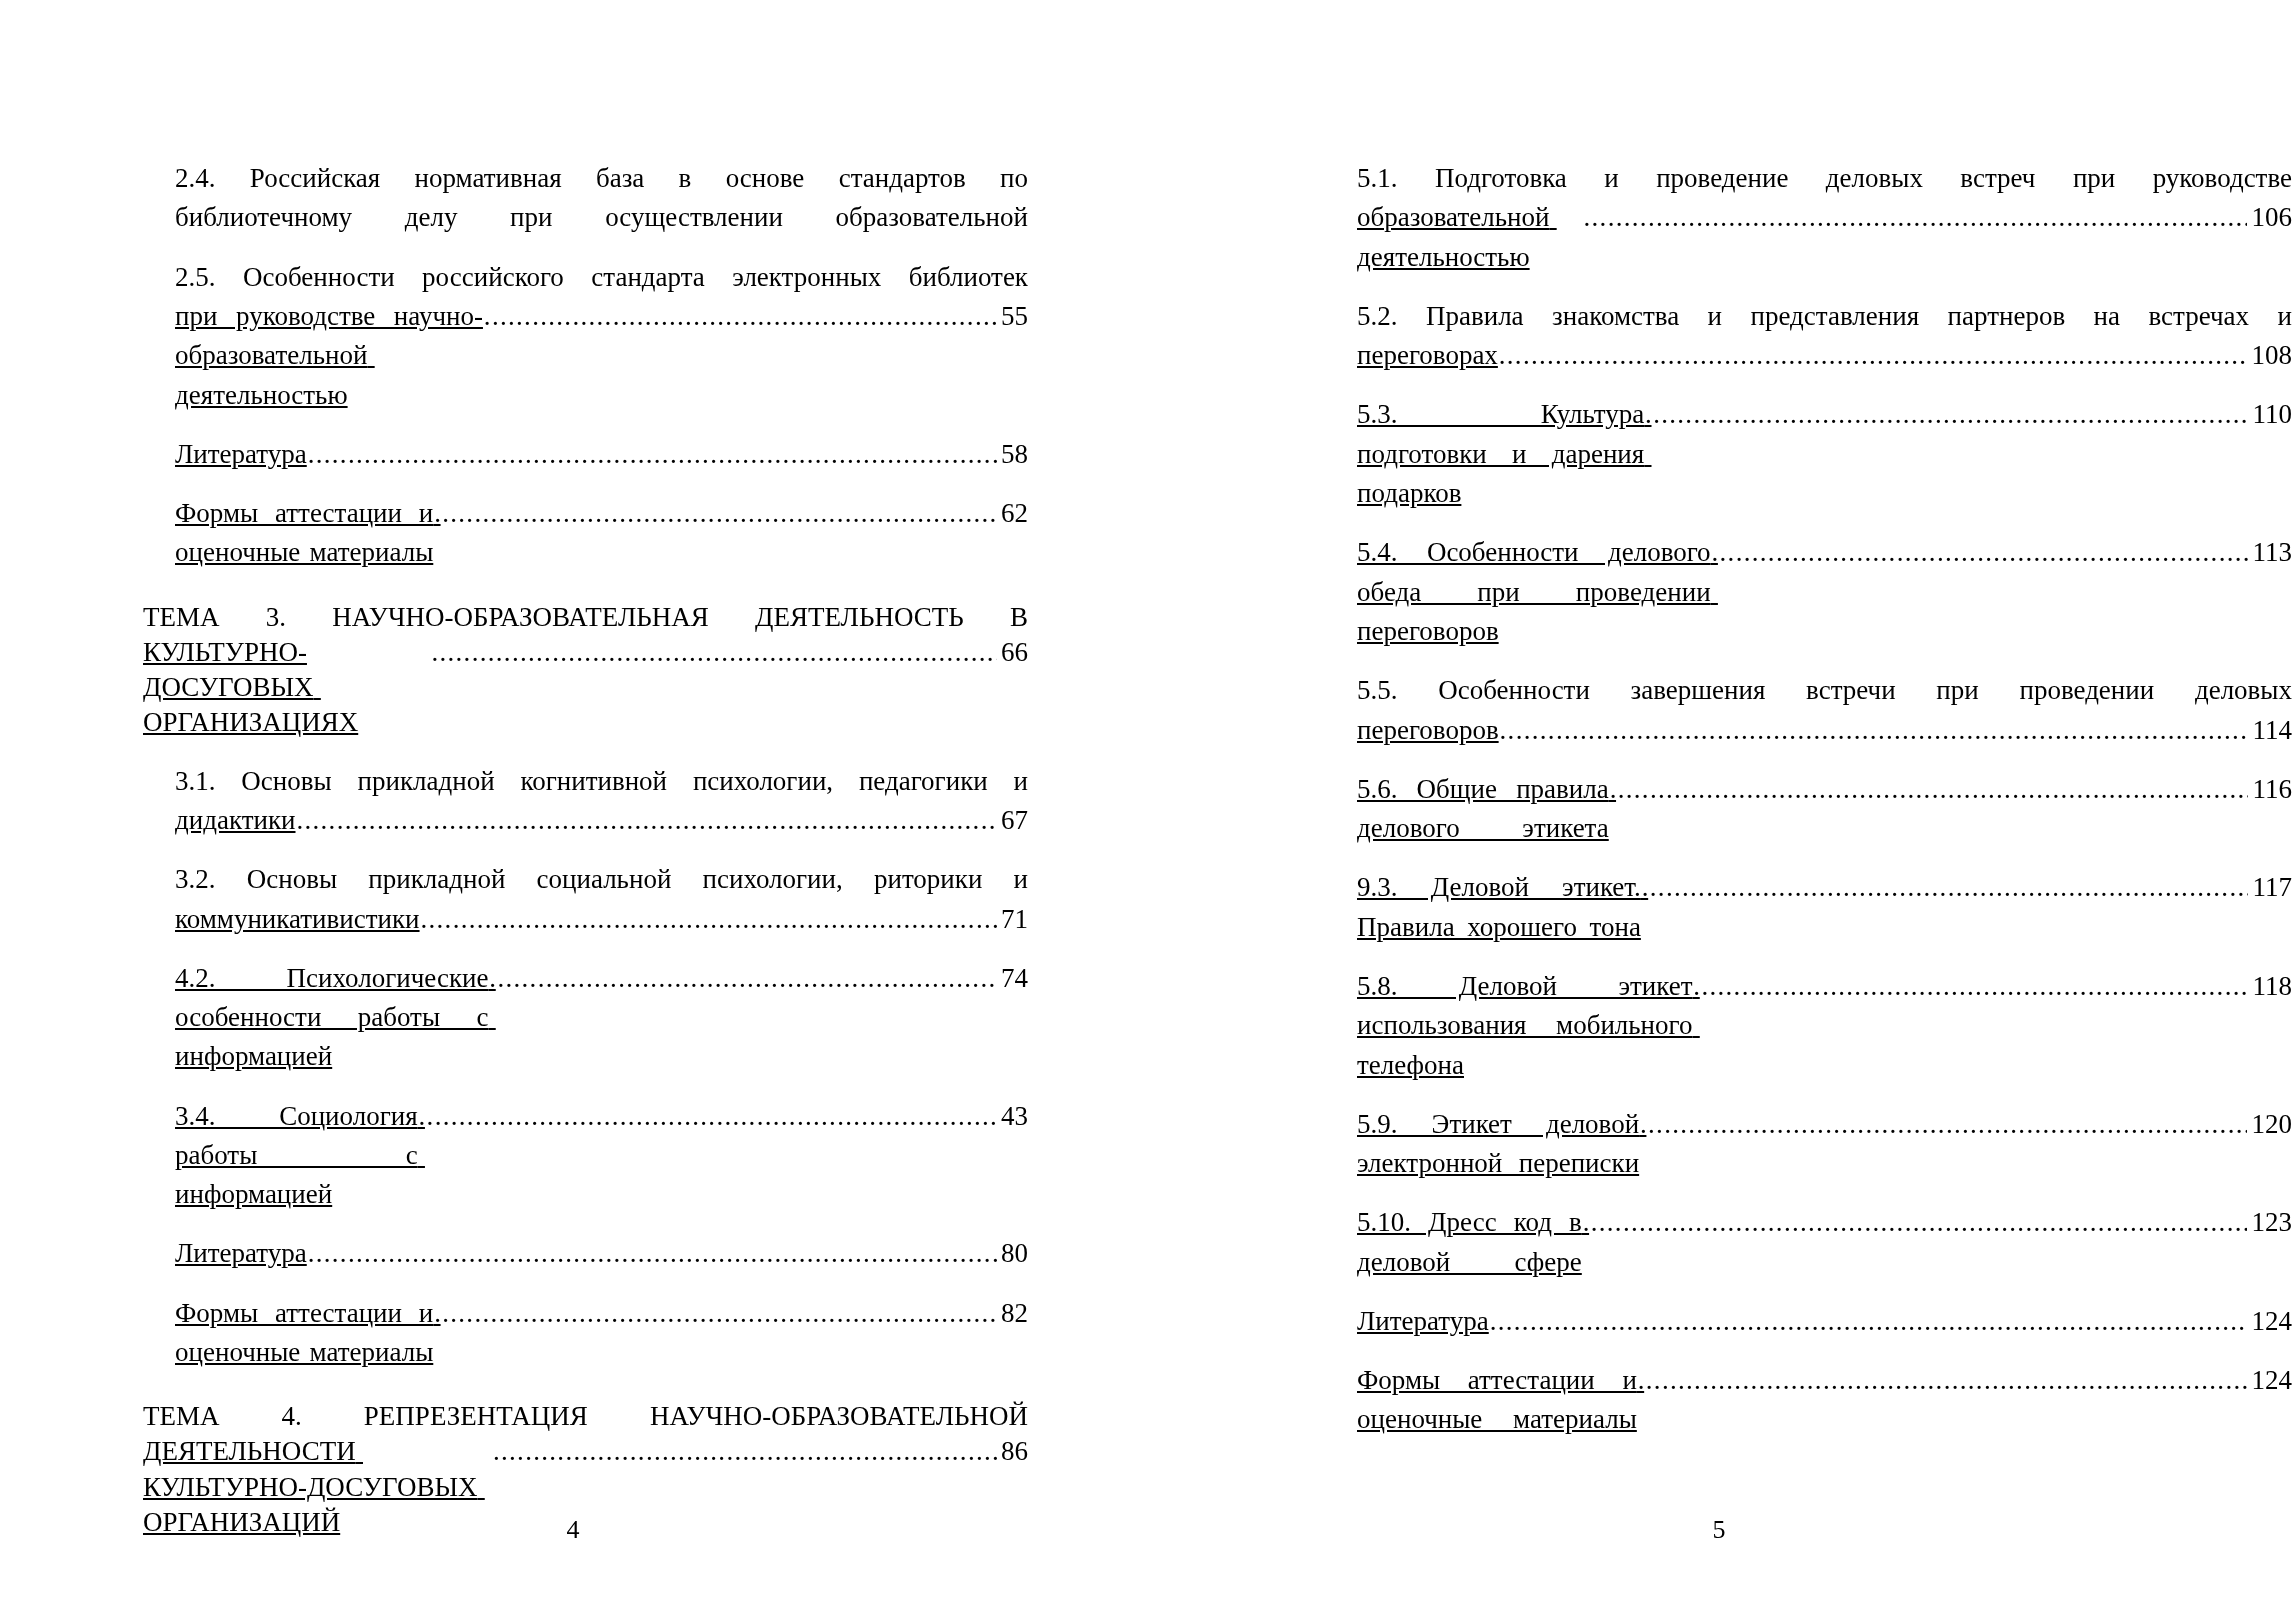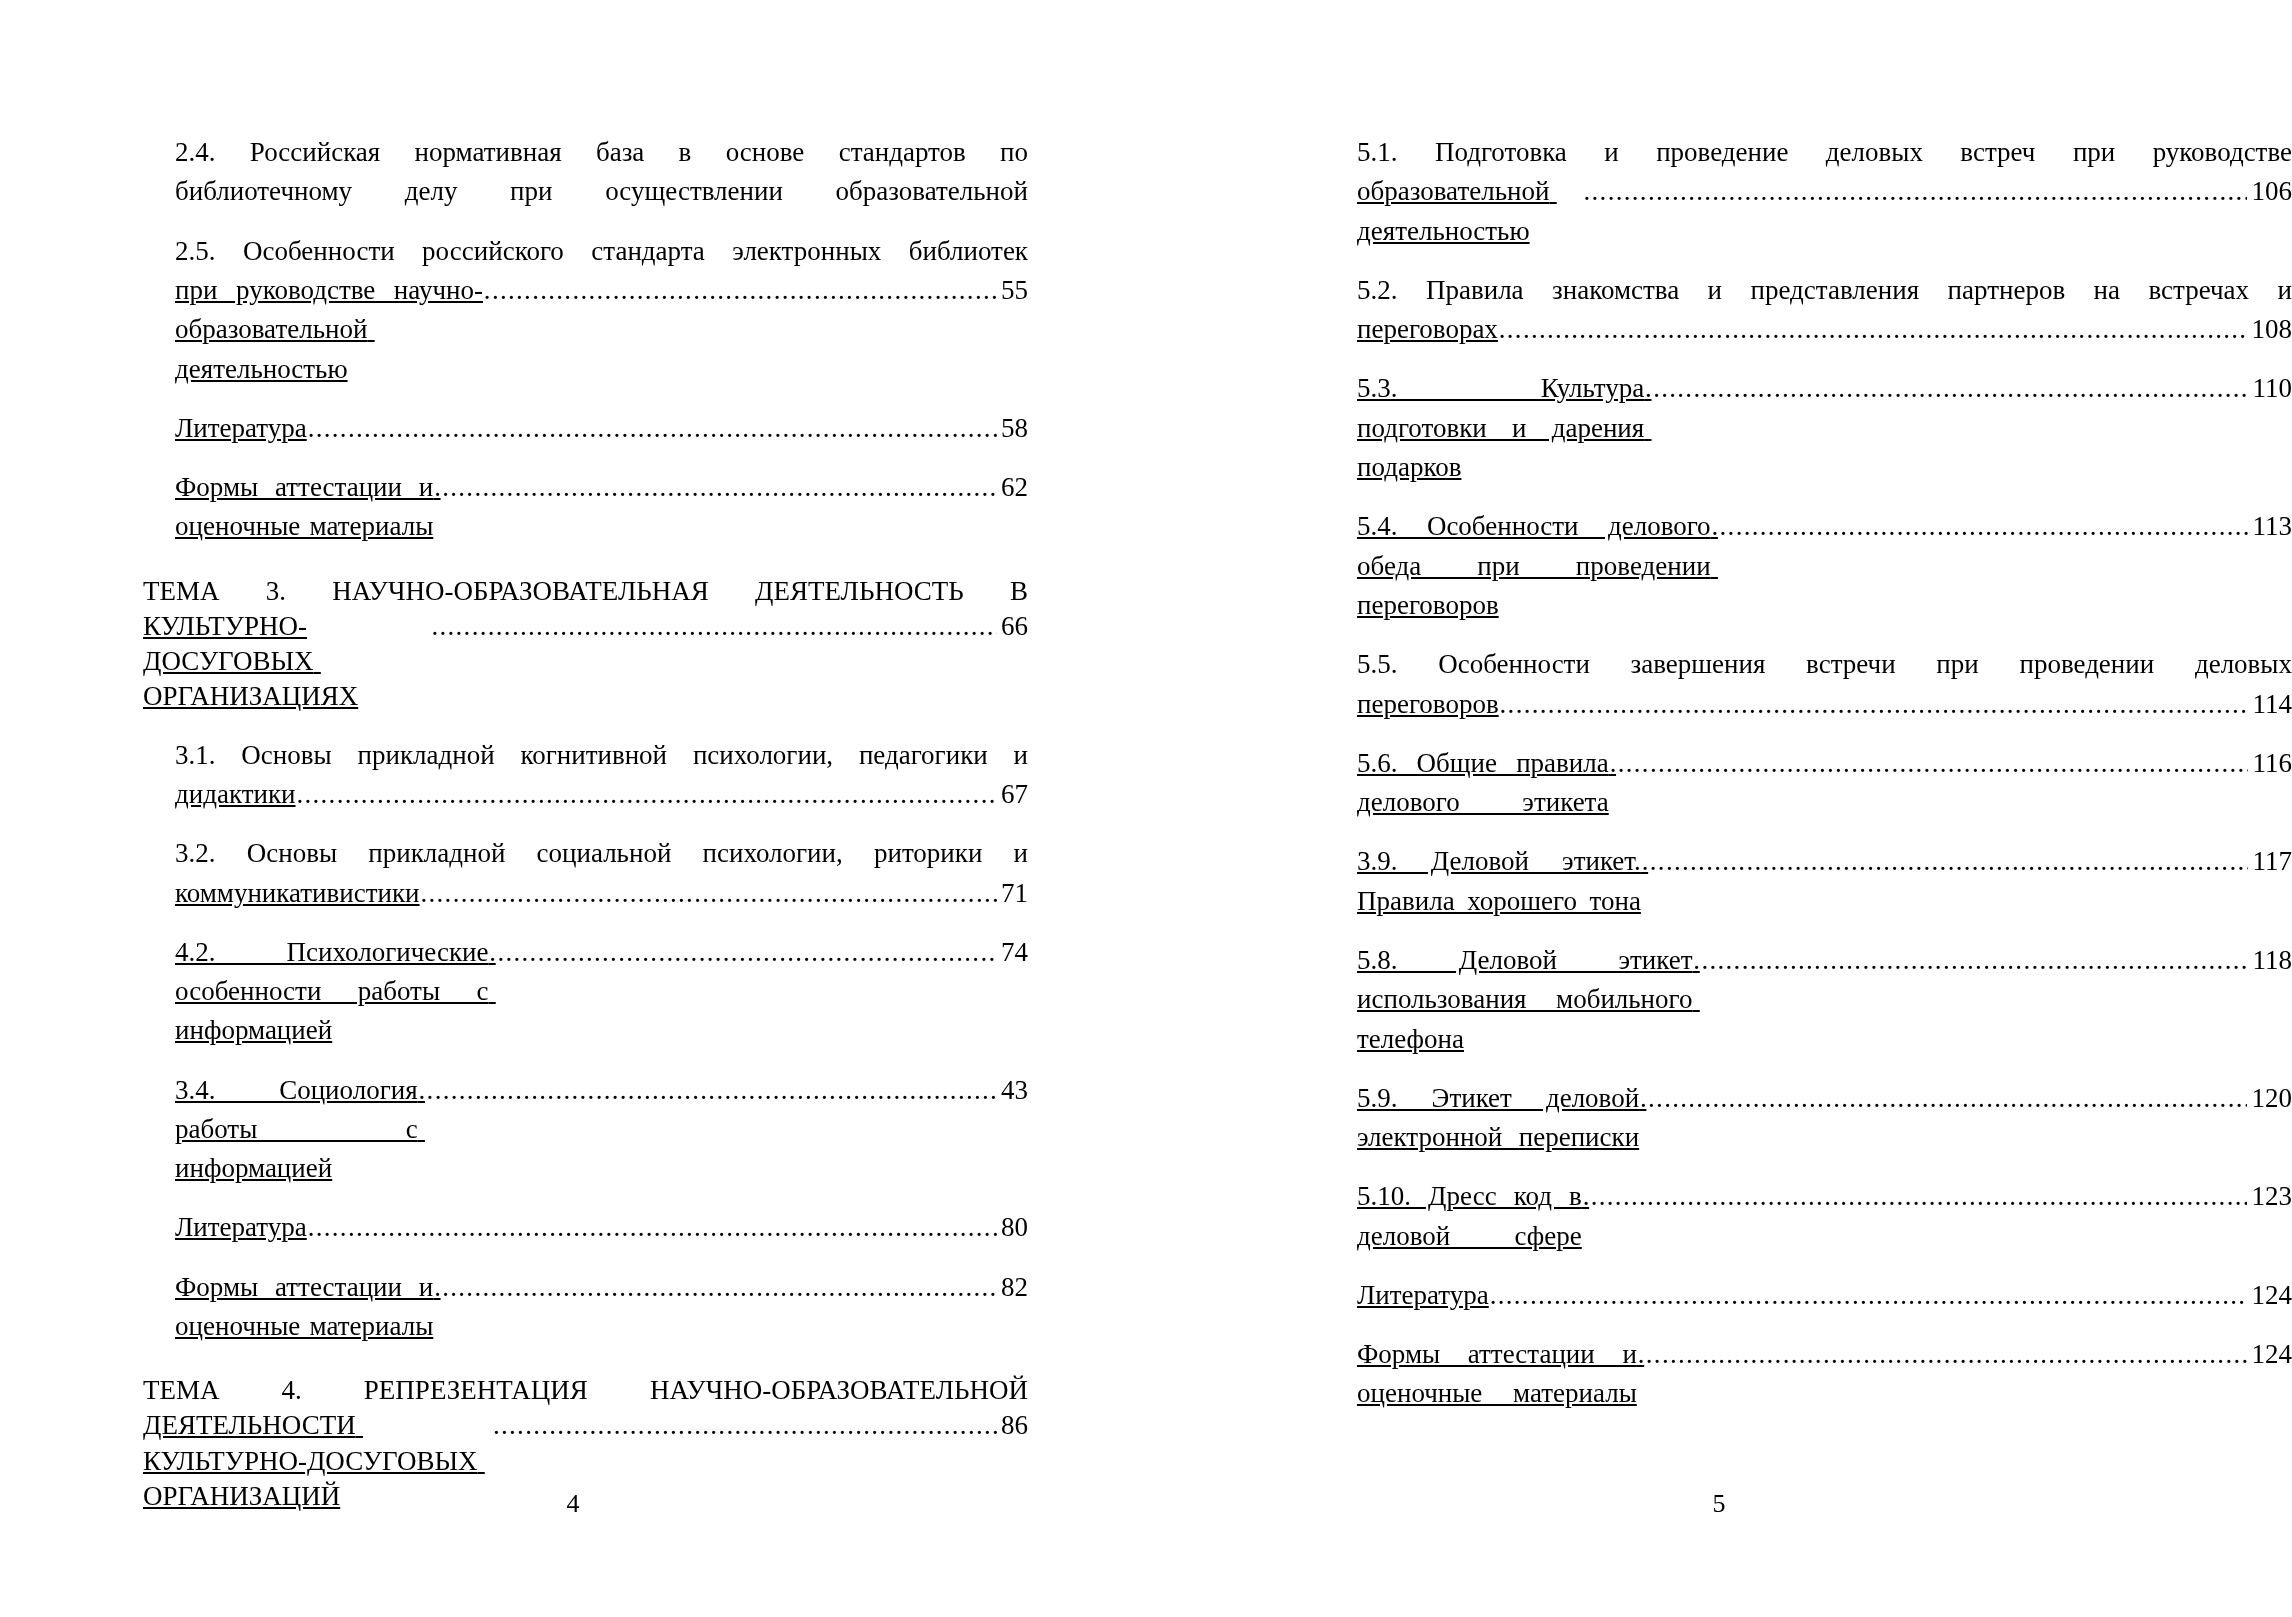--- a/index.html
+++ b/index.html
@@ -15,20 +15,21 @@
     color: #000000;
     overflow: hidden;
   }
 
   .spread {
     position: relative;
     width: 2293px;
     height: 1195px;
     display: flex;
     box-sizing: border-box;
+    margin-top: 26px;
   }
 
   .page {
     position: relative;
     box-sizing: border-box;
     width: 1146px;
     height: 1617px;
     padding-top: 133px;
     padding-bottom: 54px;
   }
@@ -243,21 +244,21 @@
         </div>
         <div class="entry indent">
           <div class="line">
             <span class="label">5.6. Общие правила делового этикета</span>
             <span class="leader"></span>
             <span class="pageno">116</span>
           </div>
         </div>
         <div class="entry indent">
           <div class="line">
-            <span class="label">3.9. Деловой этикет. Правила хорошего тона</span>
+            <span class="label">9.3. Деловой этикет. Правила хорошего тона</span>
             <span class="leader"></span>
             <span class="pageno">117</span>
           </div>
         </div>
         <div class="entry indent">
           <div class="line">
             <span class="label">5.8. Деловой этикет использования мобильного телефона</span>
             <span class="leader"></span>
             <span class="pageno">118</span>
           </div>

